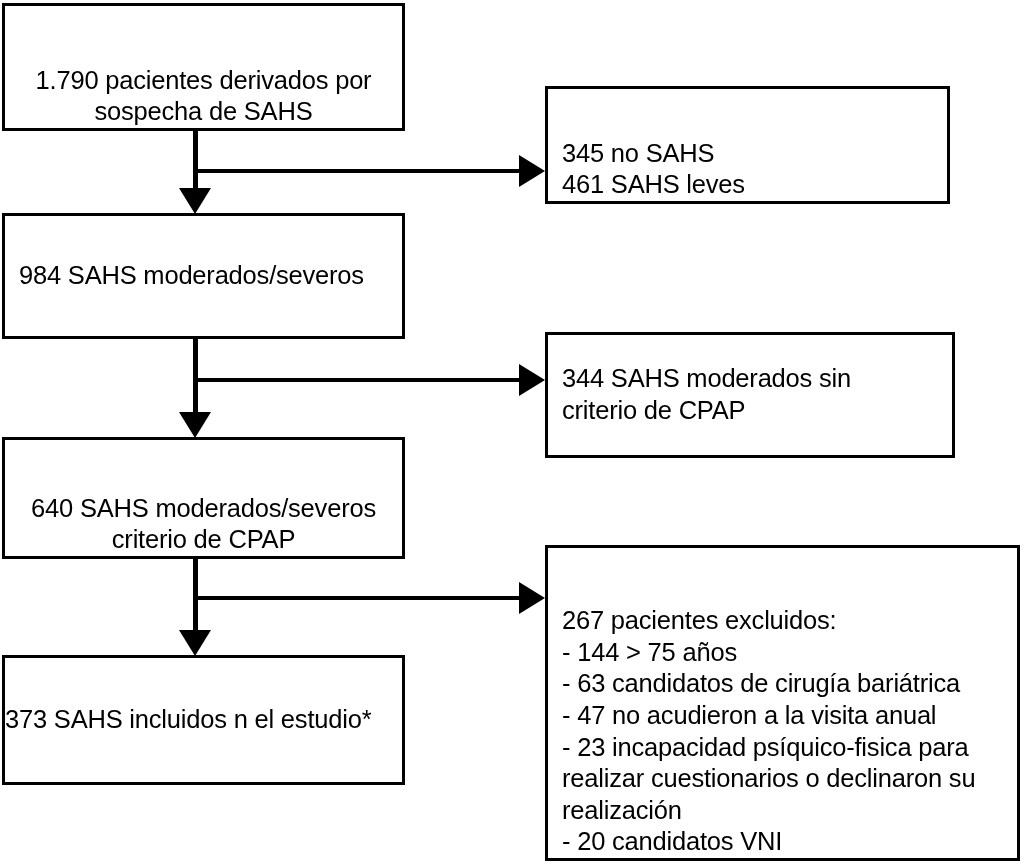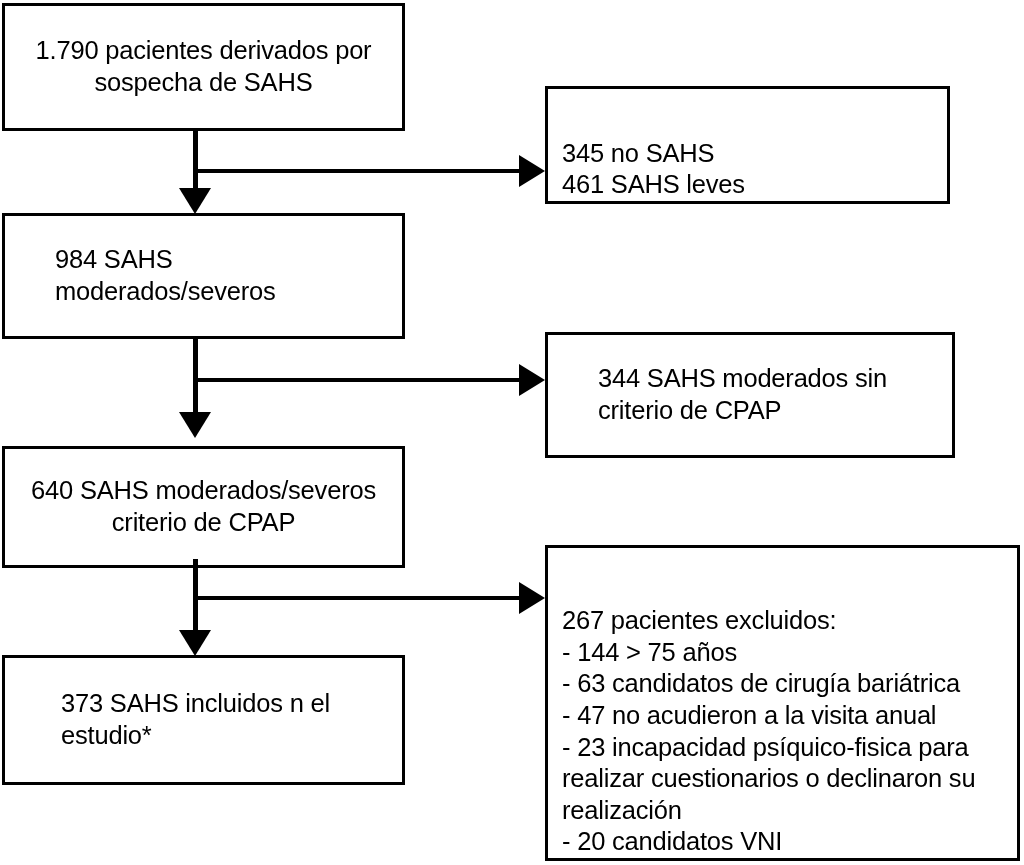--- a/index.html
+++ b/index.html
@@ -18,21 +18,21 @@
     height: 865px;
     background: #ffffff;
     overflow: hidden;
   }
   .node {
     position: absolute;
     box-sizing: border-box;
     border: 3px solid #000000;
     background: #ffffff;
     display: flex;
-    align-items: center;
+    align-items: flex-end;
     justify-content: center;
   }
   .node .node-text {
     white-space: pre-line;
     line-height: 1.24;
     font-size: 25.5px;
     letter-spacing: -0.2px;
   }
   .node.center .node-text {
     text-align: center;
@@ -46,21 +46,20 @@
     text-align: left;
     padding: 14px 10px 0 14px;
   }
   .node.leftmid {
     align-items: center;
     justify-content: flex-start;
   }
   .node.leftmid .node-text {
     text-align: left;
     padding: 0 10px 0 14px;
-    margin-left: 36px;
   }
 
   
   .vline {
     position: absolute;
     width: 5px;
     background: #000000;
   }
   .hline {
     position: absolute;
@@ -91,27 +90,27 @@
 
   <div class="node center" style="left:2px; top:3px; width:403px; height:128px;">
     <div class="node-text">1.790 pacientes derivados por
 sospecha de SAHS</div>
   </div>
 
   <div class="node leftmid" style="left:2px; top:213px; width:403px; height:126px;">
     <div class="node-text">984 SAHS moderados/severos</div>
   </div>
 
-  <div class="node center" style="left:2px; top:446px; width:403px; height:122px;">
+  <div class="node center" style="left:2px; top:437px; width:403px; height:122px;">
     <div class="node-text">640 SAHS moderados/severos
 criterio de CPAP</div>
   </div>
 
   <div class="node leftmid" style="left:2px; top:655px; width:403px; height:130px;">
-    <div class="node-text" style="padding-left:20px;">373 SAHS incluidos n el estudio*</div>
+    <div class="node-text" style="padding-left:0;">373 SAHS incluidos n el estudio*</div>
   </div>
 
   <div class="node leftalign" style="left:545px; top:86px; width:405px; height:118px;">
     <div class="node-text">345 no SAHS
 461 SAHS leves</div>
   </div>
 
   <div class="node leftmid" style="left:545px; top:332px; width:410px; height:126px;">
     <div class="node-text">344 SAHS moderados sin
 criterio de CPAP</div>

